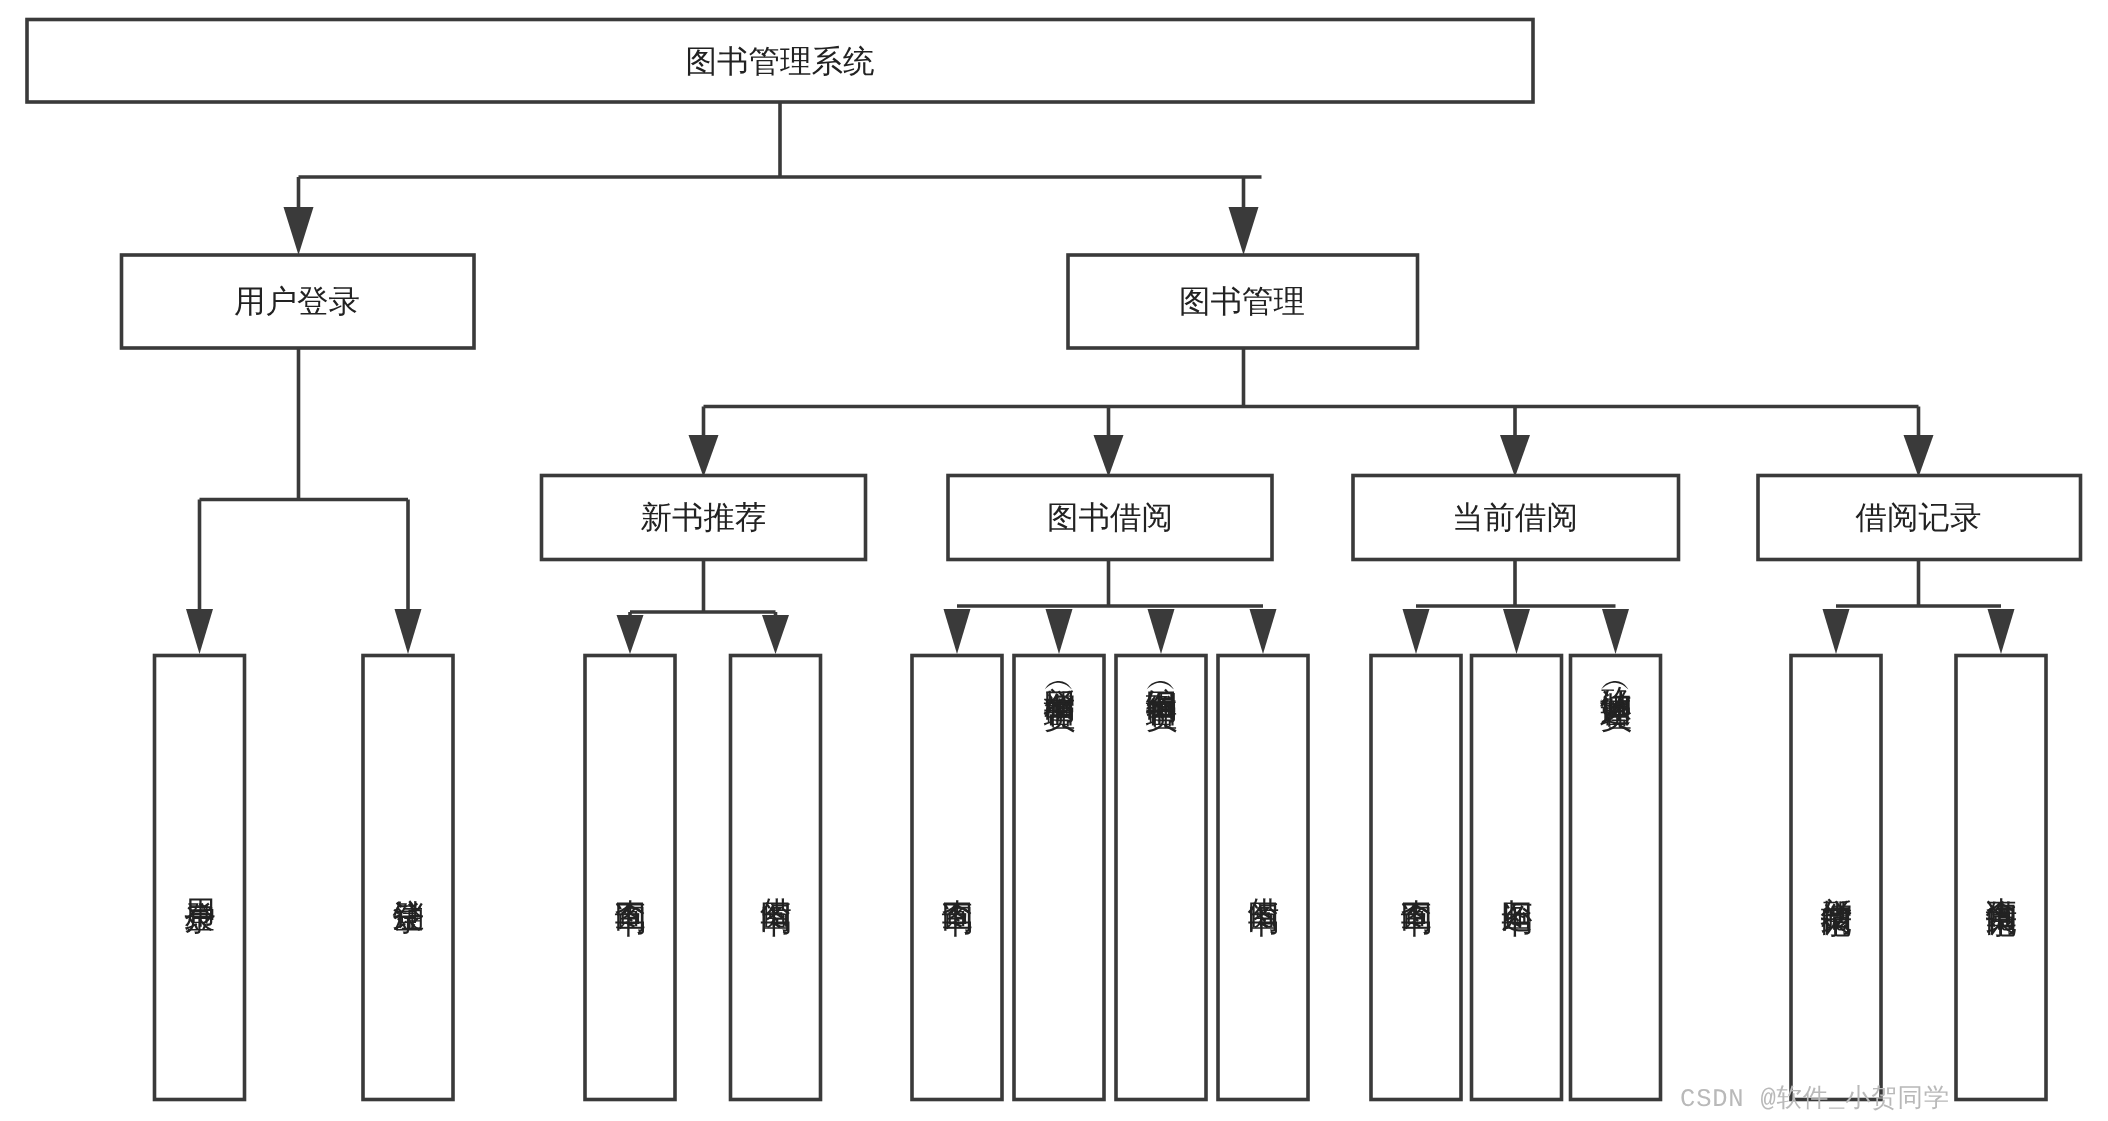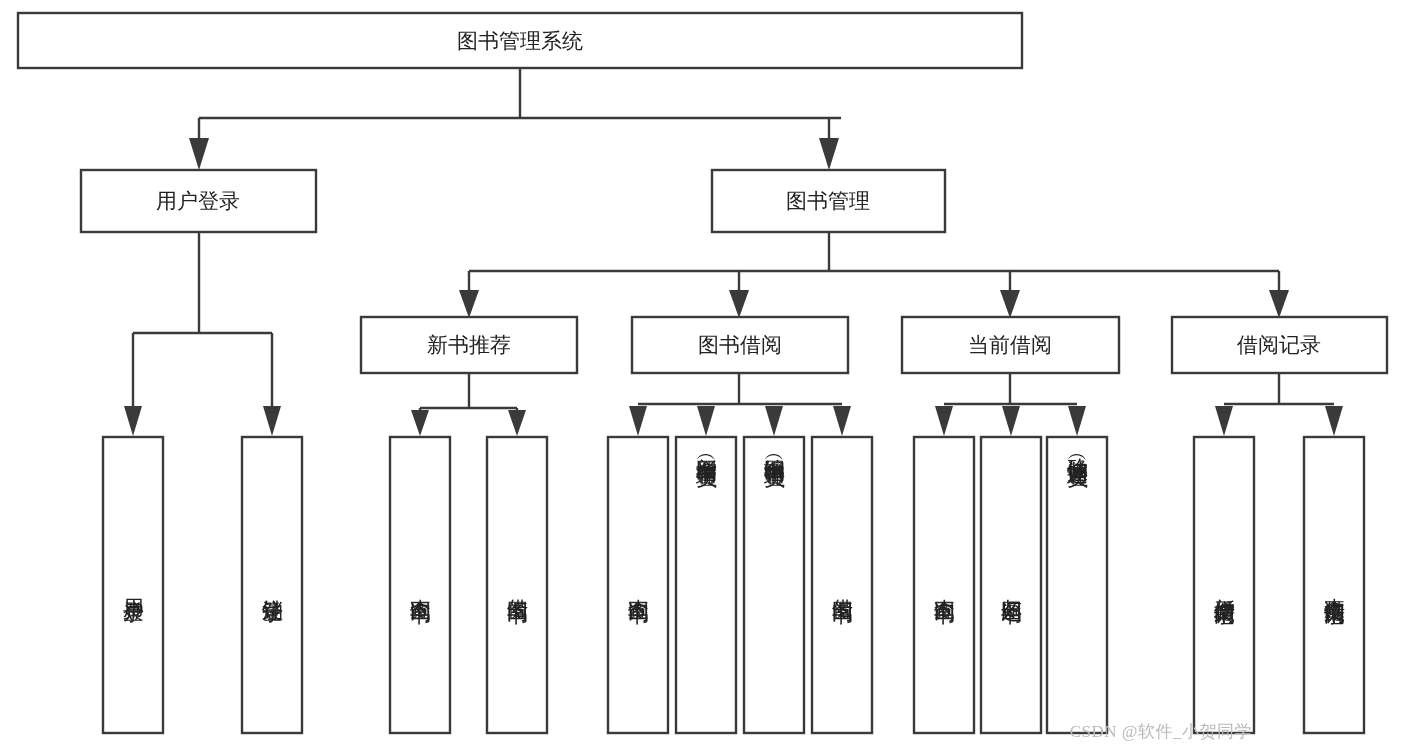--- a/index.html
+++ b/index.html
@@ -1,41 +1,41 @@
 <!DOCTYPE html>
 <html><head>
 <meta charset="utf-8">
 <style>
   html,body{margin:0;padding:0;background:#ffffff;}
   body{
     font-family:"DejaVu Sans","Liberation Sans",sans-serif;
     width:1405px;height:747px;overflow:hidden;position:relative;
   }
-  #stage{position:relative;width:1258px;height:747px;background:#fff;}
+  #stage{position:relative;width:1258px;height:747px;background:#fff;padding-left:48px;}
   svg#diagram{position:absolute;top:0;left:0;width:1405px;height:747px;display:block;}
   .node-rect{fill:#ffffff;stroke:#3a3a3a;stroke-width:2.4;}
   .conn{stroke:#3a3a3a;stroke-width:2.4;fill:none;stroke-linecap:butt;}
   .arrow-head{fill:#3a3a3a;stroke:none;}
   .node-label{
     fill:#222222;font-family:"DejaVu Sans","Liberation Sans",sans-serif;
     font-size:21px;text-anchor:middle;dominant-baseline:middle;
   }
   .vert-label-wrap{
     position:absolute;display:flex;align-items:center;justify-content:center;
     pointer-events:none;
   }
   .vert-label{
     writing-mode:vertical-rl;text-orientation:upright;
     font-family:"DejaVu Sans","Liberation Sans",sans-serif;
     font-size:21px;color:#222;line-height:1.18;letter-spacing:1.5px;
     white-space:nowrap;text-align:center;
   }
   .watermark{
     position:absolute;right:6px;bottom:4px;
-    font-family:Liberation Serif, serif;
+    font-family:Liberation Mono, monospace;
     font-size:17px;color:#b9b9b9;letter-spacing:.5px;white-space:nowrap;
   }
 </style>
 </head>
 <body>
 
 <div id="stage">
 
   <svg id="diagram" viewBox="0 0 1405 747">
 

